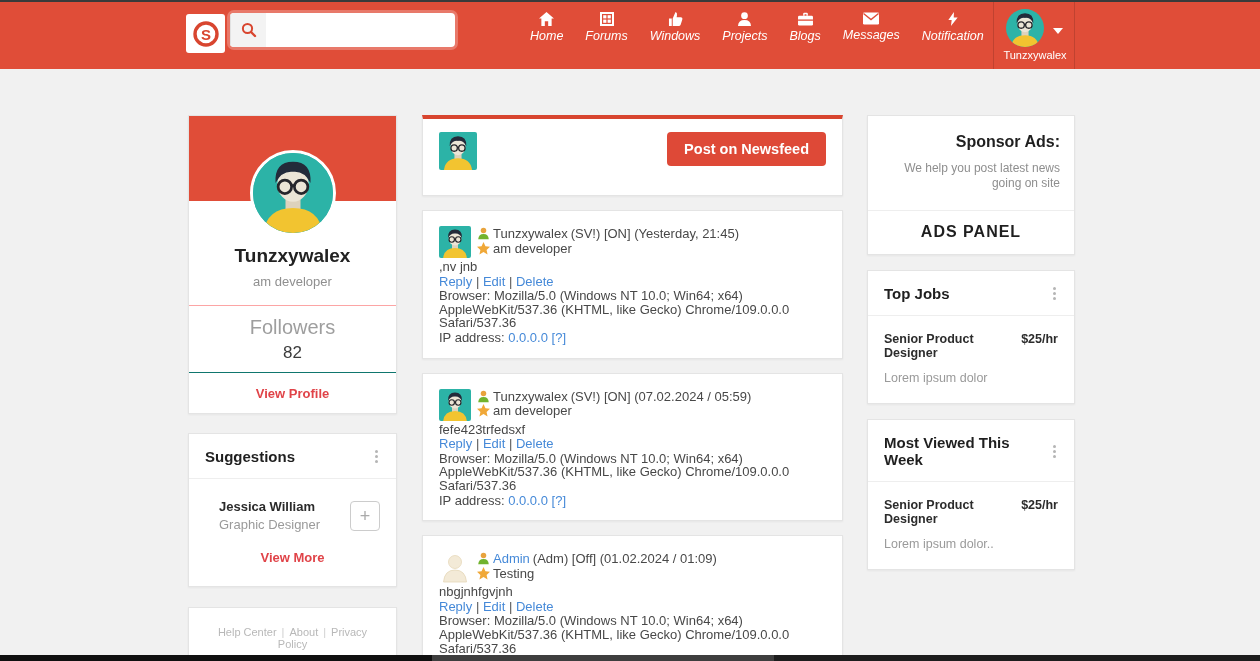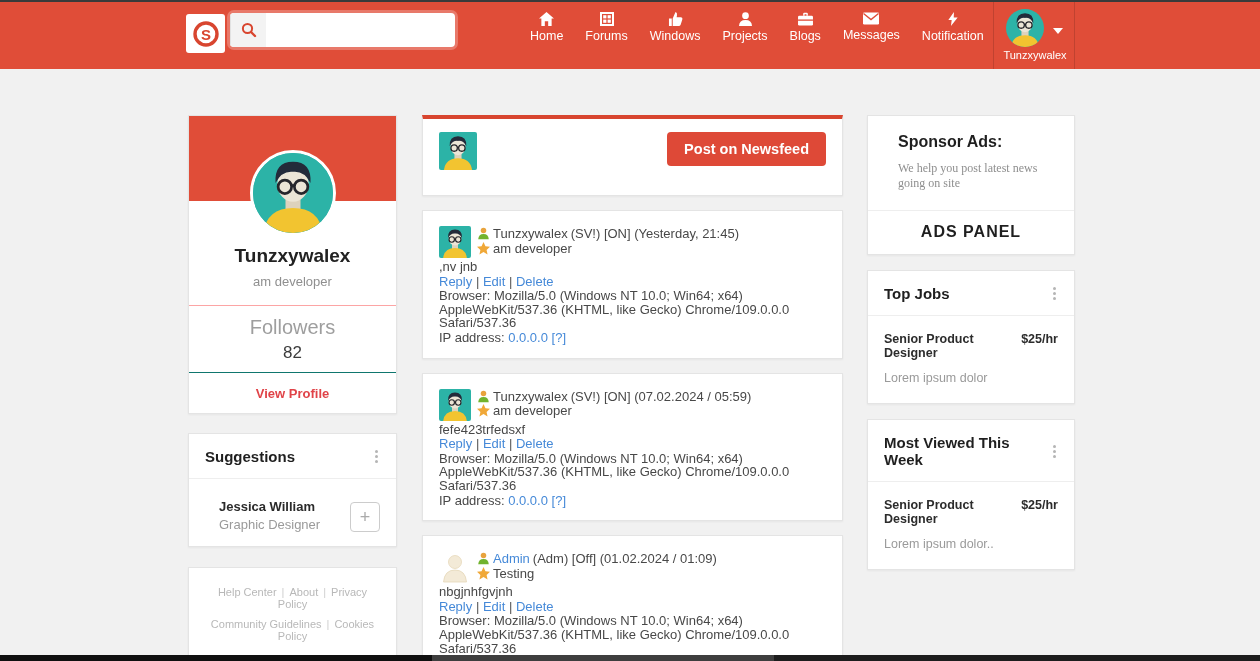--- a/index.html
+++ b/index.html
@@ -9,21 +9,21 @@
 
   
   .topline { position:absolute; left:0; top:0; width:1260px; height:2px; background:#3a3a3a; }
   .header { position:absolute; left:0; top:2px; width:1260px; height:67px; background:#e04d38; }
   .logo-box { position:absolute; left:186px; top:12px; width:39px; height:39px; background:#fff; border-radius:3px; display:flex; align-items:center; justify-content:center; }
   .search-wrap { position:absolute; left:230px; top:11px; width:225px; height:34px; background:#fff; border-radius:4px; display:flex; overflow:hidden; box-shadow:0 0 0 3px rgba(255,255,255,.25); }
   .search-input { flex:1; border:none; outline:none; padding:0 10px; font-size:13px; color:#444; font-family:inherit; }
   .search-input::placeholder { color:#b9b9b9; }
   .search-btn { width:36px; border:none; border-left:1px solid #e2e2e2; background:#f3f3f3; cursor:pointer; display:flex; align-items:center; justify-content:center; }
   .nav { position:absolute; left:530px; top:10px; display:flex; gap:22px; }
-  .nav-item { display:flex; flex-direction:column; align-items:center; gap:3px; color:#fff; cursor:pointer; }
+  .nav-item { display:flex; flex-direction:column; align-items:center; gap:3px; color:#fff; cursor:pointer;font-style:italic; }
   .nav-item .nlabel { font-size:12.5px; }
   .nav-item svg { display:block; }
   .user-block { position:absolute; left:993px; top:0; width:82px; height:67px; border-left:1px solid rgba(0,0,0,.14); border-right:1px solid rgba(0,0,0,.14); }
   .user-avatar { position:absolute; left:12px; top:7px; width:38px; height:38px; border-radius:50%; overflow:hidden; cursor:pointer; }
   .user-chev { position:absolute; left:59px; top:26px; width:0; height:0; border-left:5px solid transparent; border-right:5px solid transparent; border-top:6px solid #fff; cursor:pointer; }
   .user-name { position:absolute; left:0; top:47px; width:82px; text-align:center; color:#fff; font-size:11px; }
 
   
   .card { background:#fff; border:1px solid #e4e4e4; box-shadow:0 1px 2px rgba(0,0,0,.05); }
 
@@ -39,21 +39,21 @@
   .followers-count { font-size:17px; color:#3c3c3c; margin-top:4px; }
   .view-link-row { border-top:1px solid #0f766e; text-align:center; padding:11px 0; }
   .red-link { color:#e04348; font-size:13px; font-weight:bold; text-decoration:none; cursor:pointer; }
 
   .sugg-card { margin-top:19px; }
   .sugg-head { display:flex; align-items:center; justify-content:space-between; padding:14px 16px 13px; }
   .sugg-title { font-size:15px; font-weight:bold; color:#1f1f1f; }
   .dots { display:flex; flex-direction:column; gap:2px; cursor:pointer; padding:2px; }
   .dots i { width:3px; height:3px; border-radius:50%; background:#b5b5b5; }
   .sugg-body { border-top:1px solid #eee; padding:20px 16px 14px; }
-  .sugg-row { display:flex; align-items:flex-end;gap:28px; }
+  .sugg-row { display:flex; align-items:center;gap:28px; }
   .sugg-texts { flex:1; padding-left:14px; }
   .sugg-name { font-size:13px; font-weight:bold; color:#2a2a2a; margin-bottom:3px; }
   .sugg-role { font-size:13px; color:#9a9a9a; }
   .plus-btn { width:30px; height:30px; border:1px solid #ccc; border-radius:4px; background:#fff; color:#aaa; font-size:18px; line-height:26px; text-align:center; cursor:pointer; }
   .sugg-more { text-align:center; padding:16px 0 6px; }
 
   .foot-card { margin-top:20px; padding:14px 8px 13px; text-align:center; }
   .foot-row { font-size:11px; color:#b8b8b8; margin:4px 12px 8px; }
   .foot-row a { color:#b8b8b8; text-decoration:none; cursor:pointer; }
   .foot-sep { color:#cfcfcf; margin:0 5px; }
@@ -74,23 +74,23 @@
   .author-link { color:#4589d8; cursor:pointer; text-decoration:none; }
   .post-body { margin-top:2px; }
   .post-actions { margin-top:1px; color:#555; }
   .act-link { color:#4589d8; cursor:pointer; text-decoration:none; }
   .browser-line { margin-top:1px; word-wrap:break-word; }
   .ip-line { margin-top:1px; }
   .ip-link { color:#4589d8; cursor:pointer; text-decoration:none; }
 
   
   .right-col { position:absolute; left:867px; top:115px; width:208px; }
-  .sponsor-top { text-align:left; padding:17px 30px 0; height:94px; }
+  .sponsor-top { text-align:right; padding:17px 14px 0; height:94px; }
   .sponsor-title { font-size:16px; font-weight:bold; color:#1f1f1f; margin-bottom:10px; }
-  .sponsor-text { font-size:12px; color:#8e8e8e; line-height:15px;font-family:Liberation Serif, serif; }
+  .sponsor-text { font-size:12px; color:#8e8e8e; line-height:15px; }
   .ads-panel { border-top:1px solid #eee; text-align:center; padding:12px 0 13px; font-size:16px; font-weight:bold; letter-spacing:1px; color:#1f1f1f; }
   .side-card { margin-top:15px; }
   .side-head { display:flex; align-items:center; justify-content:space-between; padding:14px 16px 13px; }
   .side-title { font-size:15px; font-weight:bold; color:#1f1f1f; }
   .side-body { border-top:1px solid #eee; padding:16px 16px 18px; }
   .job-row { display:flex; justify-content:space-between; font-size:12.5px; font-weight:bold; color:#2c2c2c; }
   .job-desc { margin-top:11px; font-size:12.5px; color:#9a9a9a; }
 
   
   .bottom-strip { position:absolute; left:0; top:655px; width:1260px; height:6px; background:#101010; }
@@ -245,20 +245,23 @@
           </span>
       </div>
       <div class="sugg-body">
         <div class="sugg-row">
           <div class="sugg-texts">
             <div class="sugg-name">Jessica William</div>
             <div class="sugg-role">Graphic Designer</div>
           </div>
           <button class="plus-btn">+</button>
         </div>
+        <div class="sugg-more">
+          <a class="red-link">View More</a>
+        </div>
       </div>
     </div>
 
     <div class="card foot-card">
       <div class="foot-row">
         <a>Help Center</a><span class="foot-sep">|</span><a>About</a><span class="foot-sep">|</span><a>Privacy Policy</a>
       </div>
       <div class="foot-row" style="margin-bottom:2px">
         <a>Community Guidelines</a><span class="foot-sep">|</span><a>Cookies Policy</a>
       </div>

